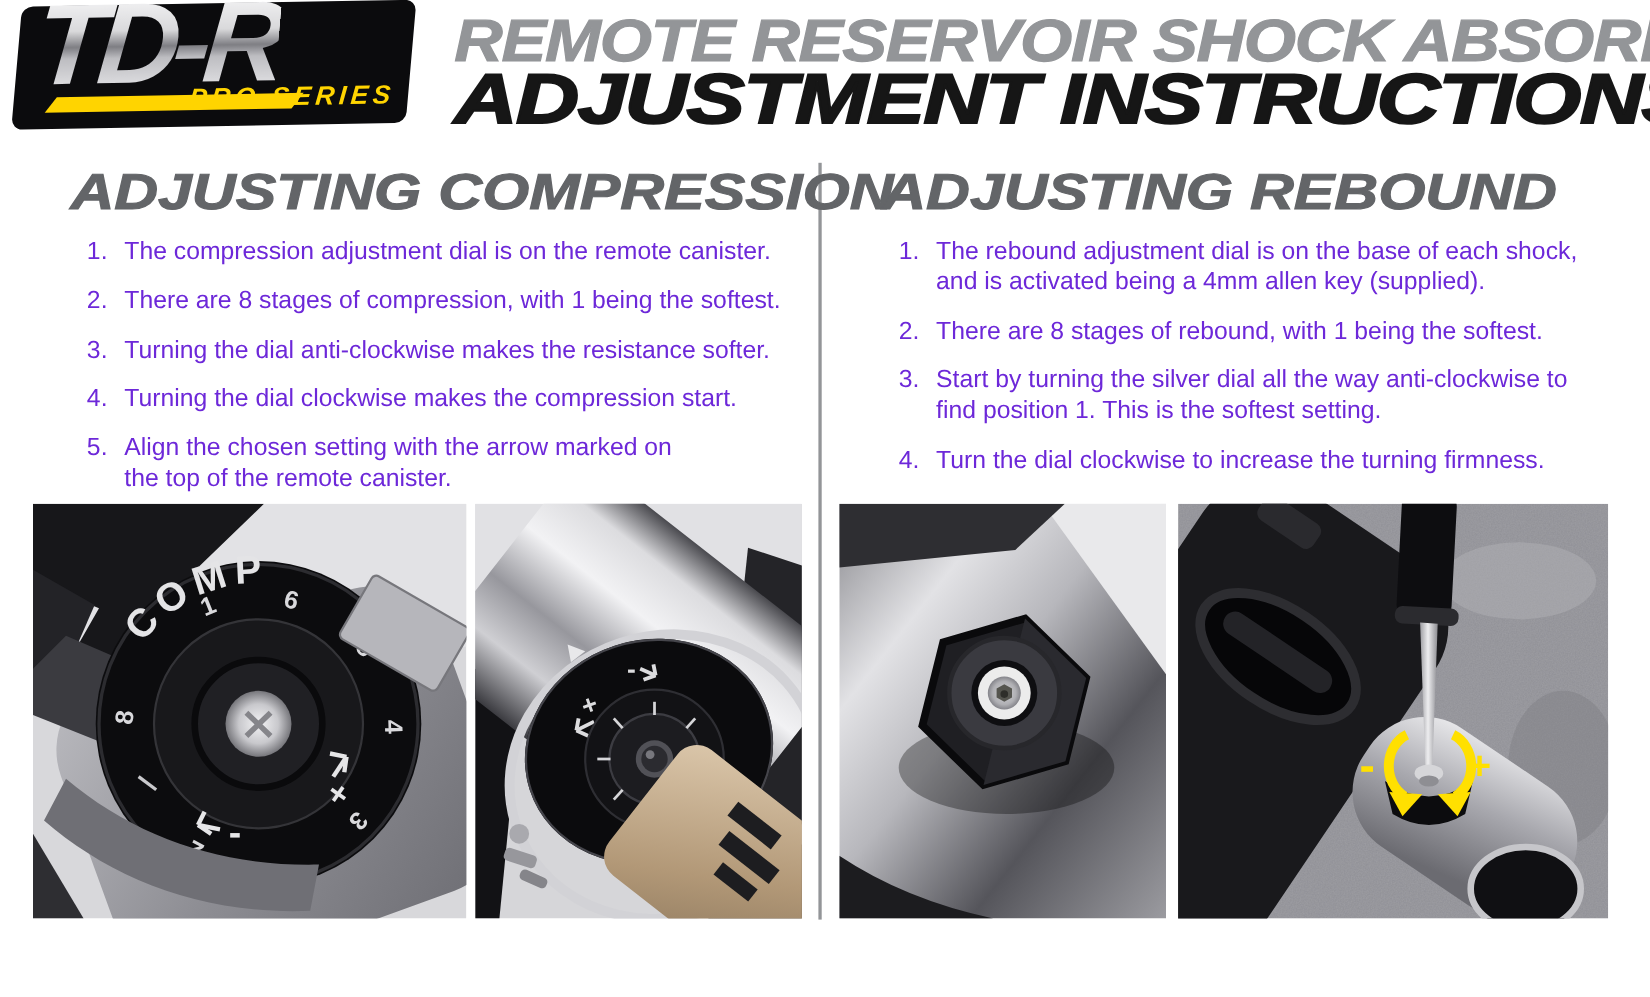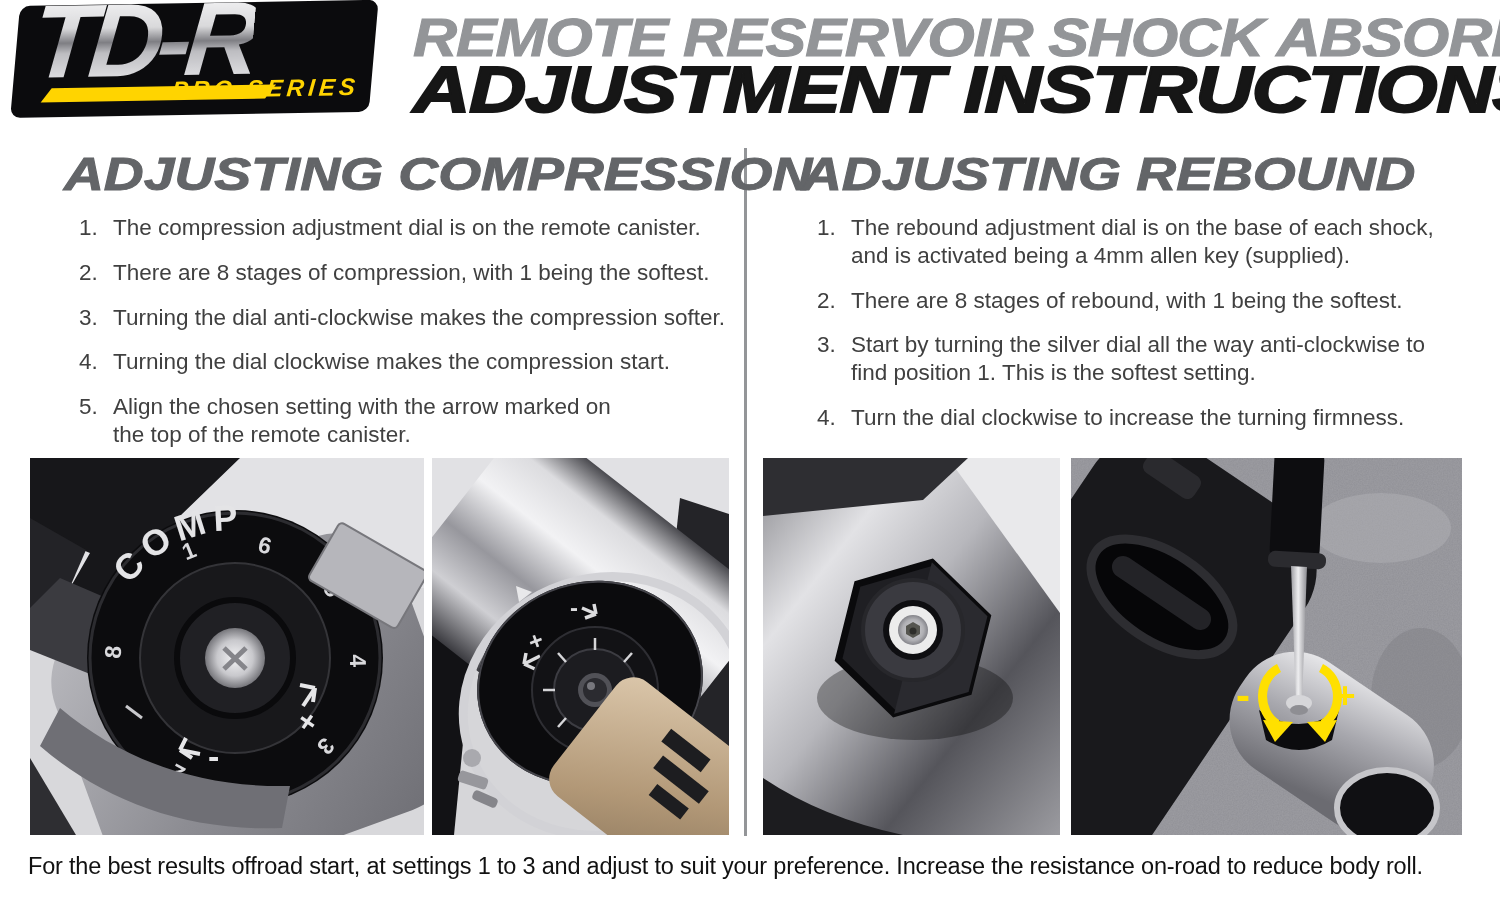--- a/index.html
+++ b/index.html
@@ -47,21 +47,21 @@
   .col-left  { left:44px;  width:712px;margin-left:20px; }
   .col-right { left:802px; width:732px; }
   .col h2 {
     font-size:46px; font-weight:bold; font-style:italic; color:#636568;
     white-space:nowrap; line-height:1.05; margin:0 0 16px 0;
     transform:scaleX(1.2); transform-origin:left top;
     -webkit-text-stroke:1px #636568;
   }
   .col ol { margin:8px 0 0 0; padding:0 0 0 40px; list-style:decimal outside; }
   .col li {
-    font-size:22.5px; line-height:1.23; margin-bottom:17px; color:#404040;
+    font-size:22.5px; line-height:1.23; margin-bottom:17px; color:#6d28d9;
     white-space:pre-line; padding-left:9px;
   }
   
   .photo { position:absolute; top:458px; display:block; }
   .photo svg { display:block; }
   .p1 { left:30px; }
   .p2 { left:432px; }
   .p3 { left:763px; }
   .p4 { left:1071px; }
   
@@ -84,21 +84,21 @@
   <div class="title-gray">REMOTE RESERVOIR SHOCK ABSORBERS</div>
   <div class="title-black">ADJUSTMENT INSTRUCTIONS</div>
 
   <div class="divider"></div>
 
   <section class="col col-left">
     <h2>ADJUSTING COMPRESSION</h2>
     <ol>
         <li>The compression adjustment dial is on the remote canister.</li>
         <li>There are 8 stages of compression, with 1 being the softest.</li>
-        <li>Turning the dial anti-clockwise makes the compression softer.</li>
+        <li>Turning the dial anti-clockwise makes the resistance softer.</li>
         <li>Turning the dial clockwise makes the compression start.</li>
         <li>Align the chosen setting with the arrow marked on
 the top of the remote canister.</li>
       </ol>
   </section>
 
   <section class="col col-right">
     <h2>ADJUSTING REBOUND</h2>
     <ol>
         <li>The rebound adjustment dial is on the base of each shock,
@@ -327,15 +327,14 @@
         <path d="M208 210 a 27 31 0 0 0 -2 56" stroke="#ffe000" stroke-width="9" fill="none"></path>
         <polygon points="192,262 222,264 204,284" fill="#ffe000"></polygon>
         <path d="M250 210 a 27 31 0 0 1 2 56" stroke="#ffe000" stroke-width="9" fill="none"></path>
         <polygon points="266,262 236,264 254,284" fill="#ffe000"></polygon>
         <text x="172" y="252" font-size="42" font-weight="bold" fill="#ffe000" text-anchor="middle">-</text>
         <text x="274" y="250" font-size="36" font-weight="bold" fill="#ffe000" text-anchor="middle">+</text>
       </g>
     </svg>
   </figure>
 
-  <p class="footer-note">For the best results offroad start, at settings 1 to 3 and adjust to suit your preference. Increase the resistance on-road to reduce body roll.</p>
 
 </div>
 
 </body></html>

